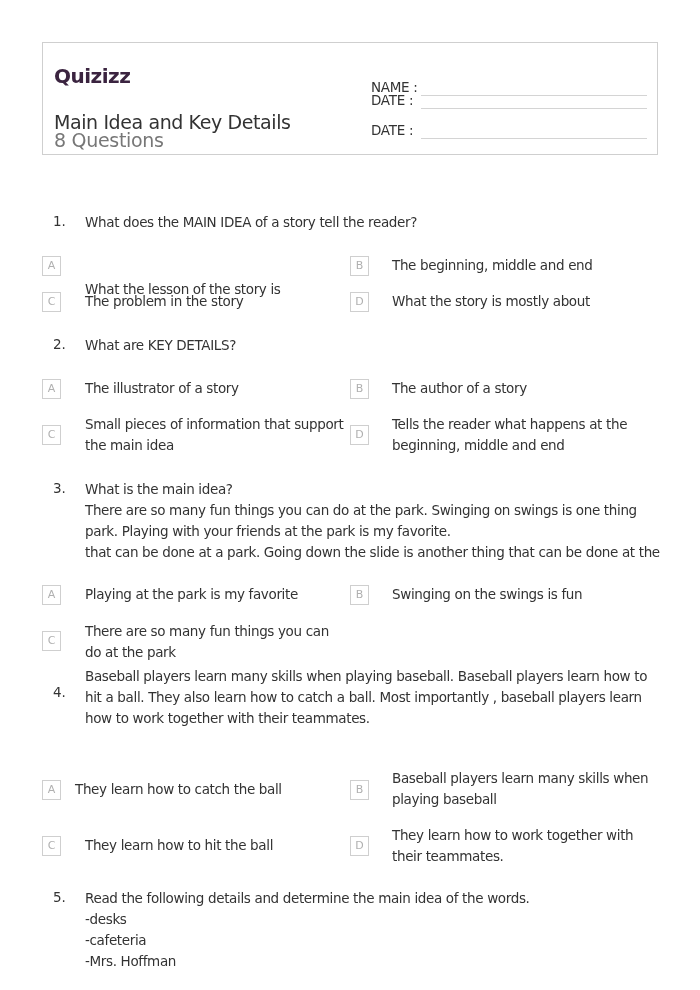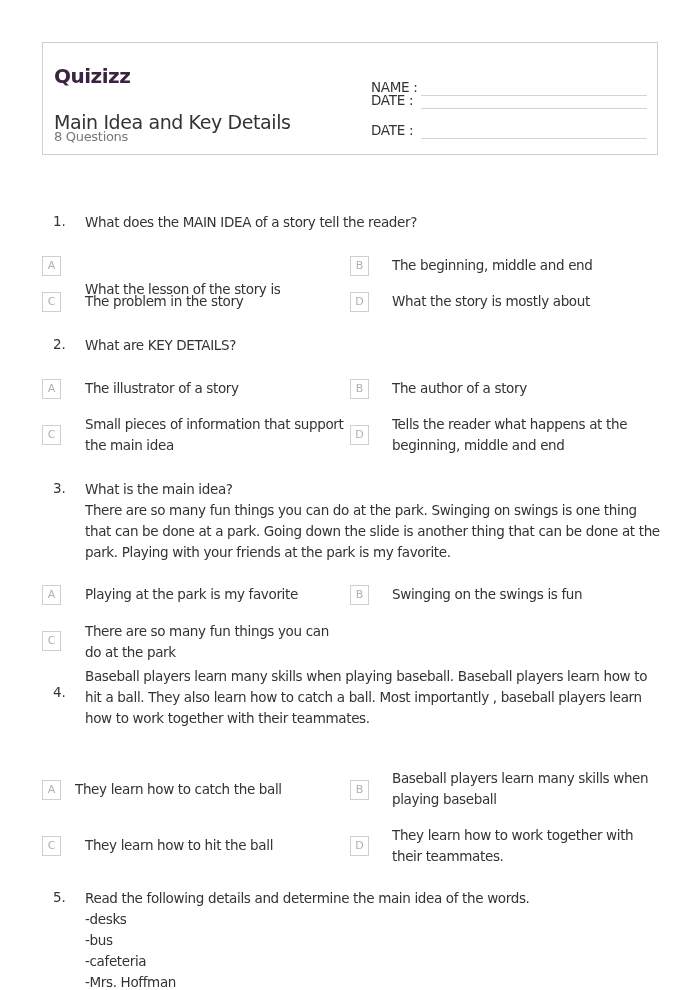--- a/index.html
+++ b/index.html
@@ -9,21 +9,21 @@
   .header-box {
     position: absolute; left: 42px; top: 42px; width: 616px; height: 113px;
     border: 1px solid #cfcfcf;
   }
   .logo {
     position: absolute; left: 11px; top: 9px;
     font-family: "DejaVu Sans", sans-serif; font-weight: bold; font-size: 20px;
     color: #3b2440; letter-spacing: -0.5px; margin-top: 12px;
   }
   .quiz-title { position: absolute; left: 11px; top: 68px; font-size: 19px; color: #333; letter-spacing: -0.4px; }
-  .quiz-count { position: absolute; left: 11px; top: 86px; font-size: 13px; color: #777; letter-spacing: -0.3px; }
+  .quiz-count { position: absolute; left: 11px; top: 86px; font-size: 19px; color: #777; letter-spacing: -0.3px; }
 
   .field { position: absolute; left: 328px; width: 276px; height: 22px; }
   .field .label { position: absolute; left: 0; top: 3px; font-size: 13.5px; color: #333; letter-spacing: -0.3px; }
   .field .line { position: absolute; left: 50px; right: 0; bottom: 2px; border-bottom: 1px solid #d4d4d4; }
   .q-num { position: absolute; left: 53px; font-size: 13.5px; color: #333; }
   .q-text { position: absolute; left: 85px; width: 575px; font-size: 13.5px; color: #333; line-height: 21px; letter-spacing: -0.35px; }
 
   .opt { position: absolute; }
   .opt-box {
     position: absolute; width: 19px; height: 20px; border: 1px solid #cfcfcf;
@@ -96,22 +96,22 @@
     <div class="opt-box" style="left:350px;top:425px;">D</div>
     <div class="opt-text" style="left:392px;top:414px;width:262px;">Tells the reader what happens at the beginning, middle and end</div>
   </div>
 </div>
 
 <div>
   <div class="q-num" style="top:480px;">3.</div>
   <div class="q-text" style="top:479px;">
     <div>What is the main idea?</div>
     <div>There are so many fun things you can do at the park. Swinging on swings is one thing</div>
+    <div>park. Playing with your friends at the park is my favorite.</div>
     <div>that can be done at a park. Going down the slide is another thing that can be done at the</div>
-    <div>park. Playing with your friends at the park is my favorite.</div>
   </div>
 
   <div class="opt">
     <div class="opt-box" style="left:42px;top:585px;">A</div>
     <div class="opt-text" style="left:85px;top:584px;width:250px;">Playing at the park is my favorite</div>
   </div>
   <div class="opt">
     <div class="opt-box" style="left:350px;top:585px;">B</div>
     <div class="opt-text" style="left:392px;top:584px;width:265px;">Swinging on the swings is fun</div>
   </div>
@@ -145,17 +145,16 @@
     <div class="opt-box" style="left:350px;top:836px;">D</div>
     <div class="opt-text" style="left:392px;top:825px;width:265px;">They learn how to work together with their teammates.</div>
   </div>
 </div>
 
 <div>
   <div class="q-num" style="top:889px;">5.</div>
   <div class="q-text" style="top:888px;">
     <div>Read the following details and determine the main idea of the words.</div>
     <div>-desks</div>
-    <div>-bus</div>
     <div>-cafeteria</div>
     <div>-Mrs. Hoffman</div>
   </div>
 </div>
 
 </body></html>

